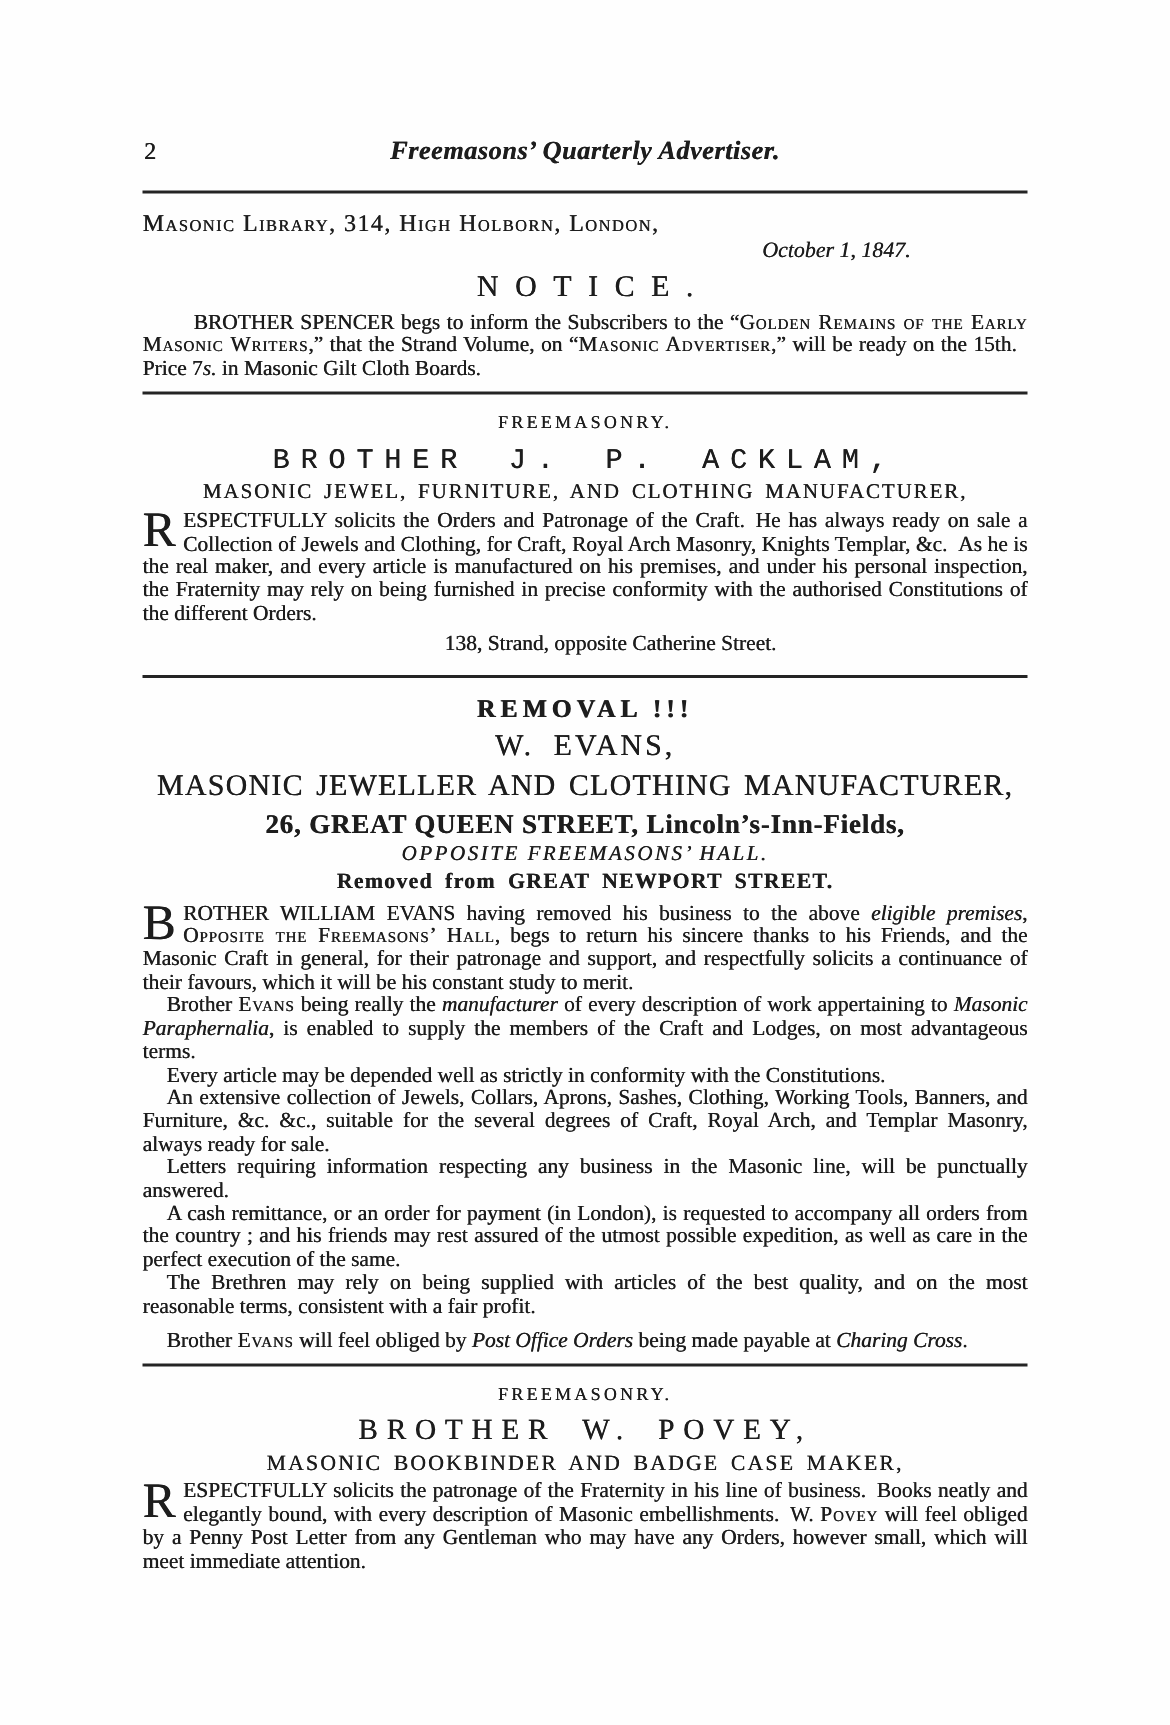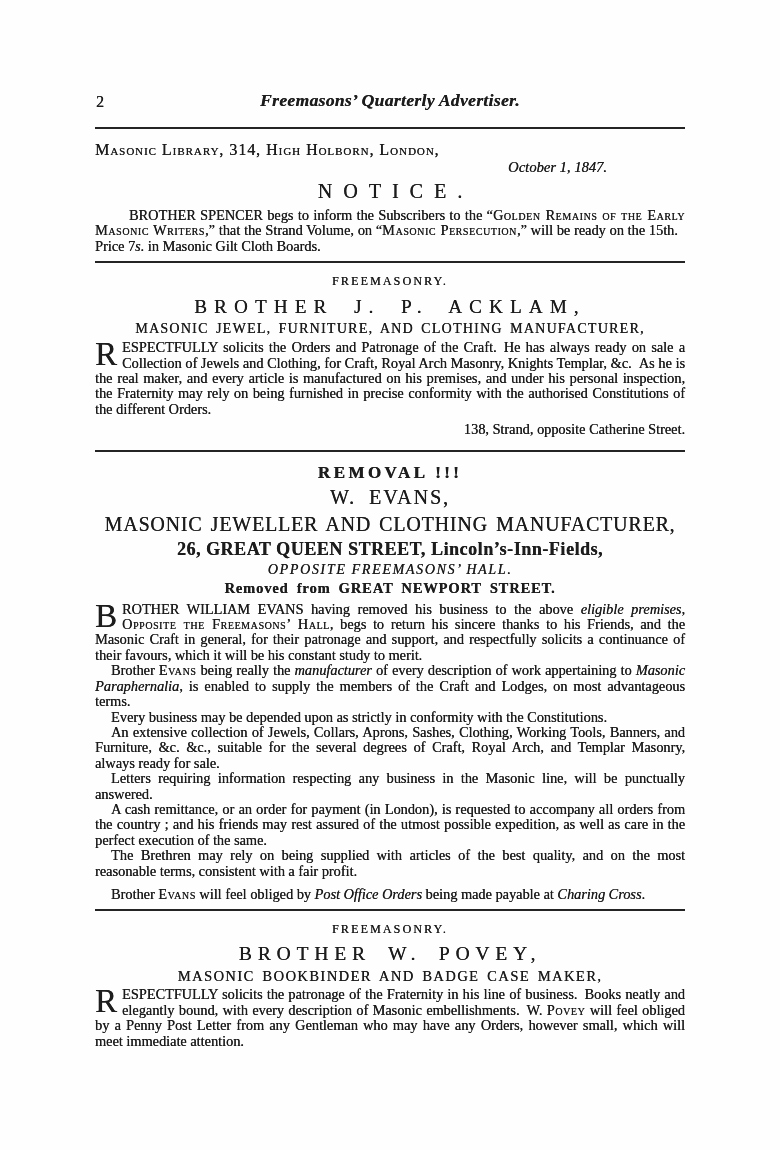--- a/index.html
+++ b/index.html
@@ -57,28 +57,28 @@
   .drop-cap {
     float:left;
     font-size:33px; line-height:26px;
     padding:1px 5px 0 0;
   }
   .run-i  { font-style:italic; }
   .run-sc { font-variant:small-caps; letter-spacing:0.04em; }
   
   .acklam-name {
     margin-top:7px; text-align:center; font-weight:normal;
-    font-size:19px; letter-spacing:0.38em; word-spacing:0.45em;
+    font-size:19px; letter-spacing:0.38em; word-spacing:0.45em;font-family:Liberation Mono, monospace;
   }
   .acklam-trade {
     margin-top:3px; text-align:center; font-weight:normal;
     font-size:14px; letter-spacing:0.09em; word-spacing:0.18em;
   }
   .acklam-para { margin-top:3px; }
-  .acklam-address { margin-top:5px; text-indent:34px; text-align:right; }
+  .acklam-address { margin-top:5px; text-indent:34px; text-align:center; }
   
   .removal-heading {
     margin-top:11px; text-align:center;
     font-size:17px; font-weight:bold; letter-spacing:0.2em;
     text-shadow:0.5px 0 0 currentColor;
   }
   .evans-name {
     margin-top:3px; text-align:center; font-weight:normal;
     font-size:20px; letter-spacing:0.1em; word-spacing:0.3em;
   }
@@ -123,21 +123,21 @@
     <div class="page-header">
       <span class="page-number">2</span>
       <h1 class="journal-title">Freemasons’ Quarterly Advertiser.</h1>
     </div>
     <hr class="rule rule-1">
 
     <section>
       <p class="library-address">Masonic Library, 314, High Holborn, London,</p>
       <p class="issue-date">October 1, 1847.</p>
       <h2 class="notice-heading">NOTICE.</h2>
-      <p class="body-para notice-para"><span>BROTHER SPENCER begs to inform the Subscribers to the “</span><span class="run-sc">Golden Remains of the Early Masonic Writers</span><span>,” that the Strand Volume, on “</span><span class="run-sc">Masonic Persecution</span><span>,” will be ready on the 15th. Price 7</span><span class="run-i">s.</span><span> in Masonic Gilt Cloth Boards.</span></p>
+      <p class="body-para notice-para"><span>BROTHER SPENCER begs to inform the Subscribers to the “</span><span class="run-sc">Golden Remains of the Early Masonic Writers</span><span>,” that the Strand Volume, on “</span><span class="run-sc">Masonic Advertiser</span><span>,” will be ready on the 15th. Price 7</span><span class="run-i">s.</span><span> in Masonic Gilt Cloth Boards.</span></p>
     </section>
     <hr class="rule rule-2">
 
     <section>
       <p class="section-label">FREEMASONRY.</p>
       <h2 class="acklam-name">BROTHER J. P. ACKLAM,</h2>
       <h3 class="acklam-trade">MASONIC JEWEL, FURNITURE, AND CLOTHING MANUFACTURER,</h3>
       <p class="body-para acklam-para"><span class="drop-cap">R</span><span><span>ESPECTFULLY solicits the Orders and Patronage of the Craft. He has always ready on sale a Collection of Jewels and Clothing, for Craft, Royal Arch Masonry, Knights Templar, &amp;c. As he is the real maker, and every article is manufactured on his premises, and under his personal inspection, the Fraternity may rely on being furnished in precise conformity with the authorised Constitutions of the different Orders.</span></span></p>
       <p class="body-para acklam-address">138, Strand, opposite Catherine Street.</p>
     </section>
@@ -146,21 +146,21 @@
     <section>
       <h2 class="removal-heading">REMOVAL !!!</h2>
       <h2 class="evans-name">W. EVANS,</h2>
       <h3 class="evans-trade">MASONIC JEWELLER AND CLOTHING MANUFACTURER,</h3>
       <h3 class="evans-address">26, GREAT QUEEN STREET, Lincoln’s-Inn-Fields,</h3>
       <h3 class="evans-location">OPPOSITE FREEMASONS’ HALL.</h3>
       <h3 class="evans-removed">Removed from GREAT NEWPORT STREET.</h3>
 
       <p class="body-para evans-body"><span class="drop-cap">B</span><span><span>ROTHER WILLIAM EVANS having removed his business to the above </span><span class="run-i">eligible premises</span><span>, </span><span class="run-sc">Opposite the Freemasons’ Hall</span><span>, begs to return his sincere thanks to his Friends, and the Masonic Craft in general, for their patronage and support, and respectfully solicits a continuance of their favours, which it will be his constant study to merit.</span></span></p>
       <p class="body-para indent"><span>Brother </span><span class="run-sc">Evans</span><span> being really the </span><span class="run-i">manufacturer</span><span> of every description of work appertaining to </span><span class="run-i">Masonic Paraphernalia</span><span>, is enabled to supply the members of the Craft and Lodges, on most advantageous terms.</span></p>
-      <p class="body-para indent"><span>Every business may be depended upon as strictly in conformity with the Constitutions.</span></p>
+      <p class="body-para indent"><span>Every article may be depended well as strictly in conformity with the Constitutions.</span></p>
       <p class="body-para indent"><span>An extensive collection of Jewels, Collars, Aprons, Sashes, Clothing, Working Tools, Banners, and Furniture, &amp;c. &amp;c., suitable for the several degrees of Craft, Royal Arch, and Templar Masonry, always ready for sale.</span></p>
       <p class="body-para indent"><span>Letters requiring information respecting any business in the Masonic line, will be punctually answered.</span></p>
       <p class="body-para indent"><span>A cash remittance, or an order for payment (in London), is requested to accompany all orders from the country ; and his friends may rest assured of the utmost possible expedition, as well as care in the perfect execution of the same.</span></p>
       <p class="body-para indent"><span>The Brethren may rely on being supplied with articles of the best quality, and on the most reasonable terms, consistent with a fair profit.</span></p>
       <p class="body-para indent spaced-above"><span>Brother </span><span class="run-sc">Evans</span><span> will feel obliged by </span><span class="run-i">Post Office Orders</span><span> being made payable at </span><span class="run-i">Charing Cross</span><span>.</span></p>
     </section>
     <hr class="rule rule-4">
 
     <section>
       <p class="section-label">FREEMASONRY.</p>

